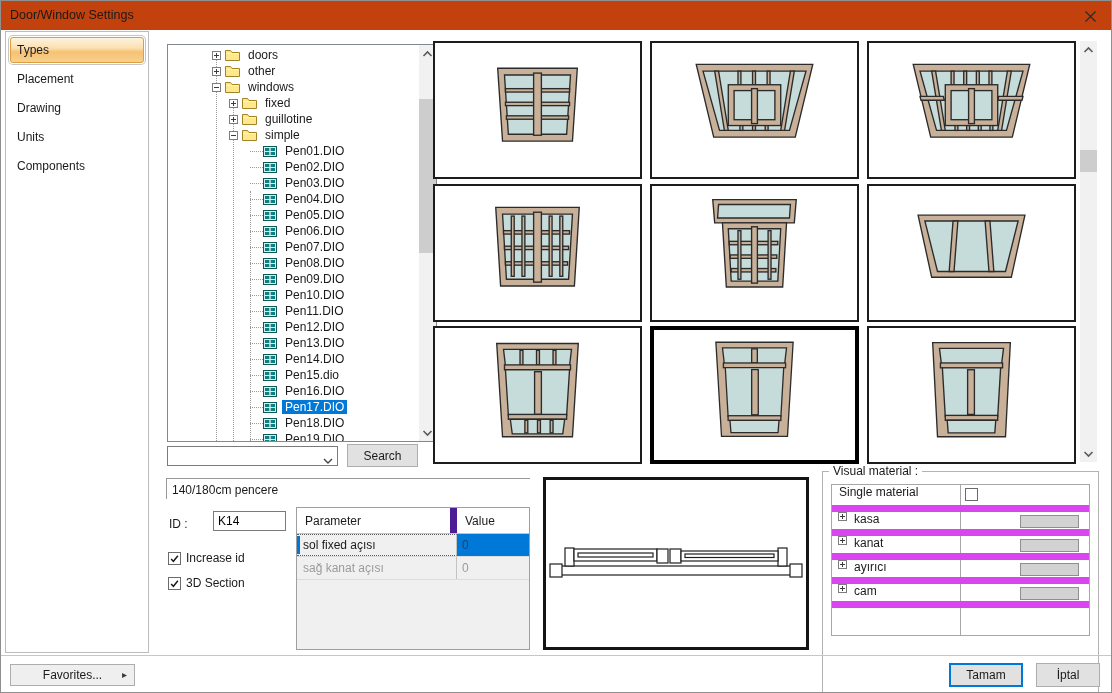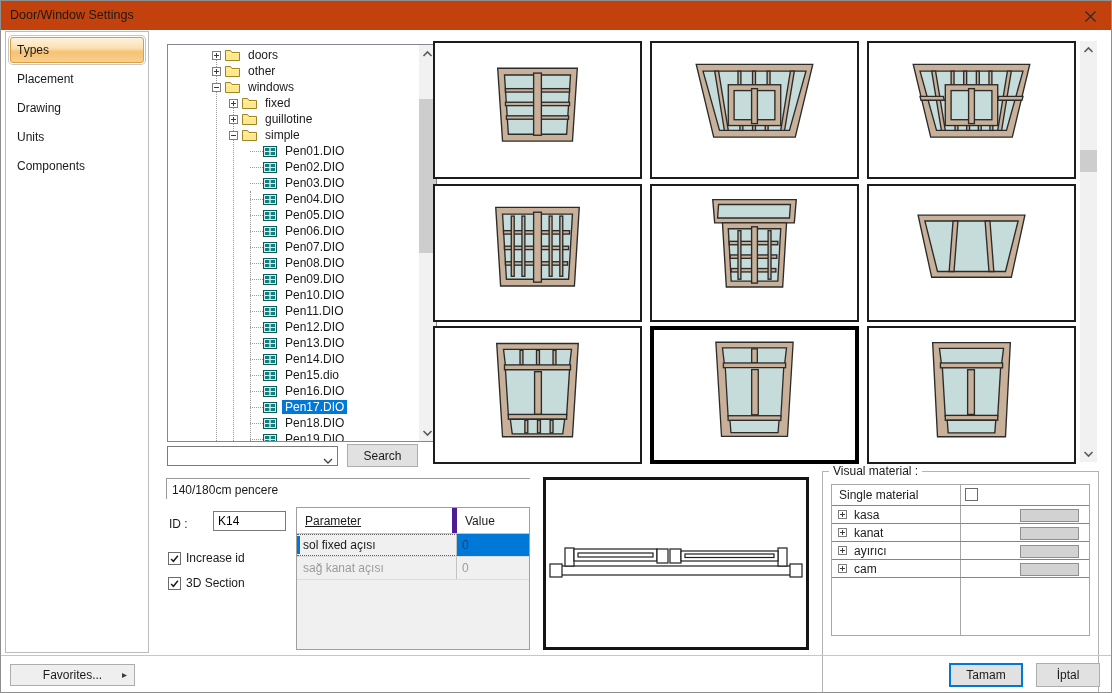--- a/index.html
+++ b/index.html
@@ -58,39 +58,39 @@
   
   .desc-box{position:absolute;left:166px;top:478px;width:364px;height:21px;border-top:1px solid #9a9a9a;border-left:1px solid #9a9a9a;box-sizing:border-box;padding:4px 0 0 5px;background:#fff;}
   .id-label{position:absolute;left:169px;top:517px;}
   .id-input{position:absolute;left:213px;top:511px;width:73px;height:20px;border:1px solid #7a7a7a;box-sizing:border-box;font:inherit;padding:0 4px;outline:none;}
   .cbrow{position:absolute;left:168px;display:flex;align-items:center;gap:5px;cursor:pointer;}
   .cbbox{width:13px;height:13px;border:1px solid #6b6b6b;background:#fff;box-sizing:border-box;display:flex;align-items:center;justify-content:center;}
 
   
   .ptable{position:absolute;left:296px;top:507px;width:234px;height:143px;border:1px solid #9f9f9f;background:#f0f0f0;box-sizing:border-box;}
   .phead{height:25px;background:#fff;border-bottom:1px solid #c3c3c3;display:flex;align-items:center;}
-  .ph1{width:160px;padding-left:8px;box-sizing:border-box;border-right:5px solid #4c1d95;height:100%;display:flex;align-items:center;text-decoration:underline;}
+  .ph1{width:160px;padding-left:8px;box-sizing:border-box;border-right:7px solid #4c1d95;height:100%;display:flex;align-items:center;}
   .ph2{padding-left:8px;}
   .prow{height:22px;display:flex;border-bottom:1px solid #dcdcdc;}
   .pname{width:160px;box-sizing:border-box;padding-left:6px;display:flex;align-items:center;border-right:1px solid #c3c3c3;position:relative;}
   .pval{flex:1;display:flex;align-items:center;padding-left:5px;}
   .prow.sel .pname{border-top:1px dotted #5d5d5d;border-bottom:1px dotted #5d5d5d;}
   .prow.sel .pname::before{content:"";position:absolute;left:0;top:1px;bottom:1px;width:3px;background:#0078d7;}
   .prow.sel .pval{background:#0078d7;color:#27406b;}
   .prow.dis .pname,.prow.dis .pval{color:#9b9b9b;}
 
   
   .plan{position:absolute;left:543px;top:477px;width:266px;height:173px;border:3px solid #141414;background:#fff;box-sizing:border-box;}
 
   
   .groupbox{position:absolute;left:822px;top:471px;width:277px;height:222px;border:1px solid #b3b3b3;box-sizing:border-box;}
   .gb-title{position:absolute;top:-8px;left:6px;background:#fff;padding:0 4px;}
   .mtable{position:absolute;left:8px;top:12px;width:259px;height:152px;border:1px solid #a7a7a7;background:#fff;box-sizing:border-box;}
   .mdivider{position:absolute;left:128px;top:0;bottom:0;border-left:1px solid #a7a7a7;}
-  .mrow{height:17px;display:flex;align-items:center;border-bottom:1px solid #d946ef;position:relative;}
+  .mrow{height:17px;display:flex;align-items:flex-start;border-bottom:7px solid #d946ef;position:relative;}
   .mrow.first{height:20px;}
   .mrow .exp{margin-left:6px;margin-right:7px;}
   .mswatch{position:absolute;right:10px;top:50%;margin-top:-6px;width:57px;height:11px;background:#d2d2d2;border:1px solid #8f8f8f;cursor:pointer;}
   .sm-check{position:absolute;left:133px;top:3px;}
 
   
   .footer-sep{position:absolute;left:1px;right:1px;top:655px;border-top:1px solid #c6c6c6;}
   .fav-btn{position:absolute;left:10px;top:664px;width:125px;height:22px;background:#efefef;}
   .fav-arrow{position:absolute;right:7px;top:4px;font-size:10px;color:#3a3a3a;}
   .ok-btn{position:absolute;left:949px;top:663px;width:74px;height:24px;border:1px solid #0078d7;box-shadow:inset 0 0 0 1px #0078d7;}

